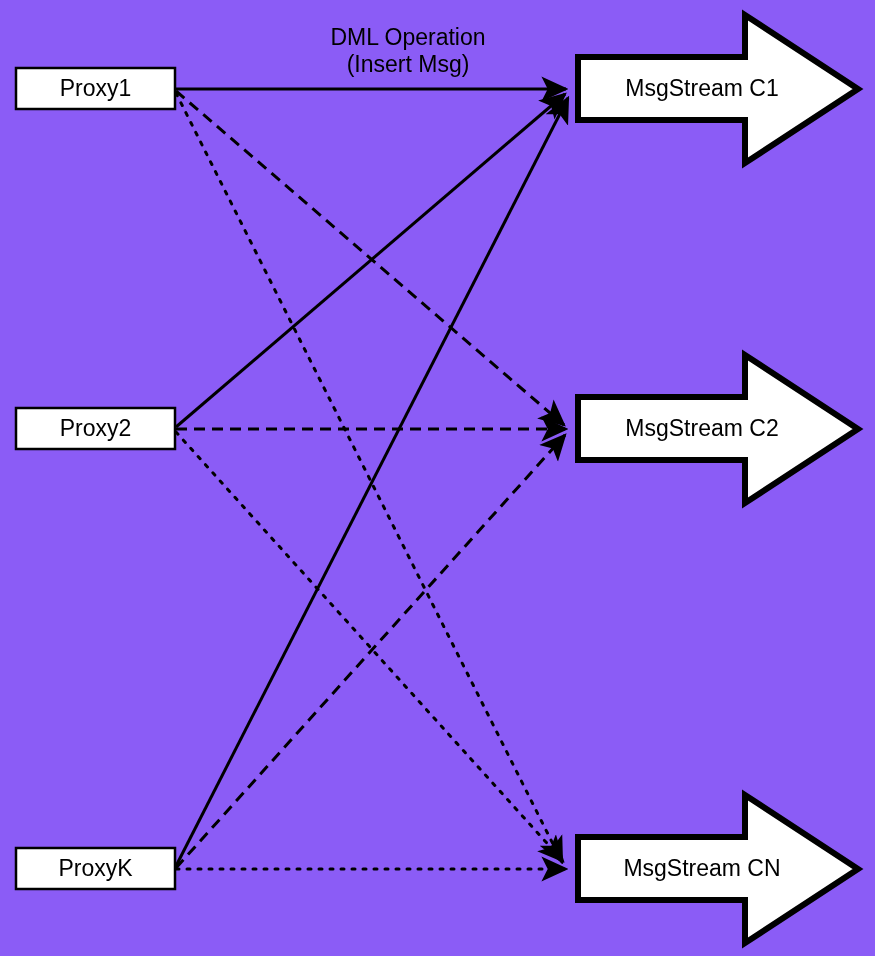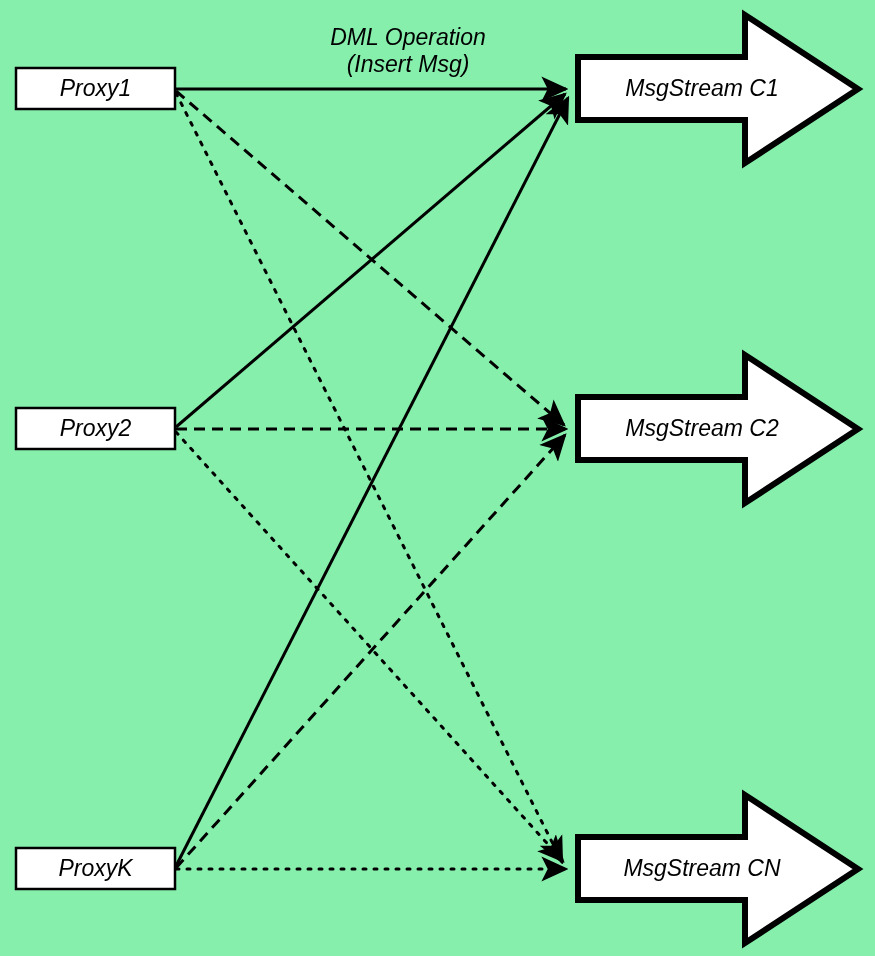--- a/index.html
+++ b/index.html
@@ -11,22 +11,21 @@
   body {
     width: 875px;
     height: 956px;
     font-family: "Liberation Sans", sans-serif;
     overflow: hidden;
   }
   #diagram-root {
     position: relative;
     width: 875px;
     height: 956px;
-    background: #86efac;
-    font-style: italic;
+    background: #8b5cf6;
   }
   svg#diagram-svg {
     display: block;
     width: 875px;
     height: 956px;
   }
   .node-box-rect {
     fill: #ffffff;
     stroke: #000000;
     stroke-width: 2.5;

